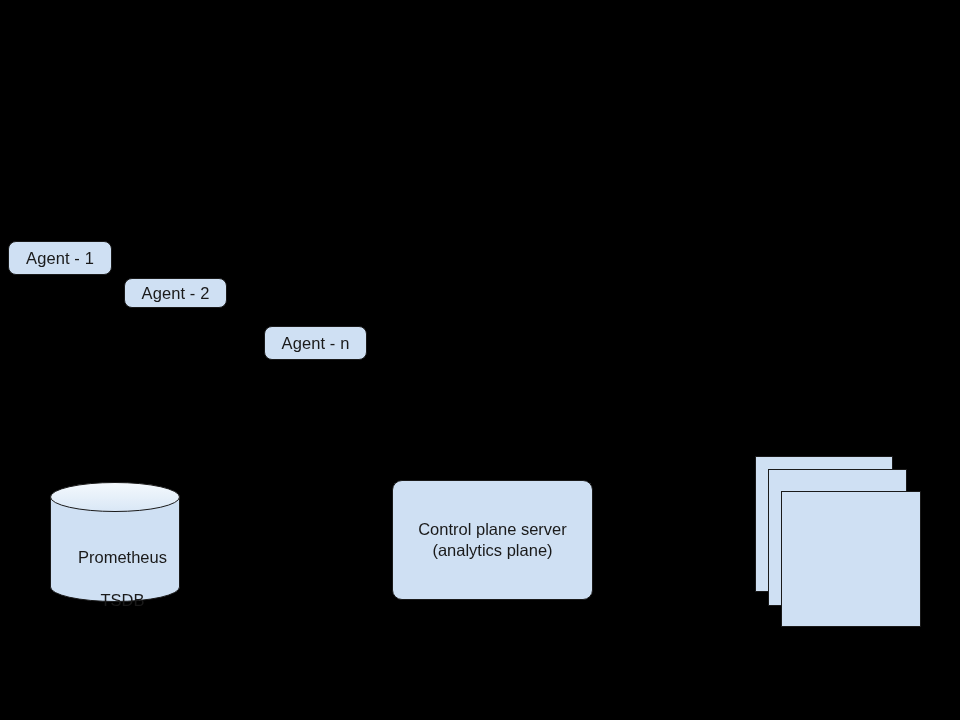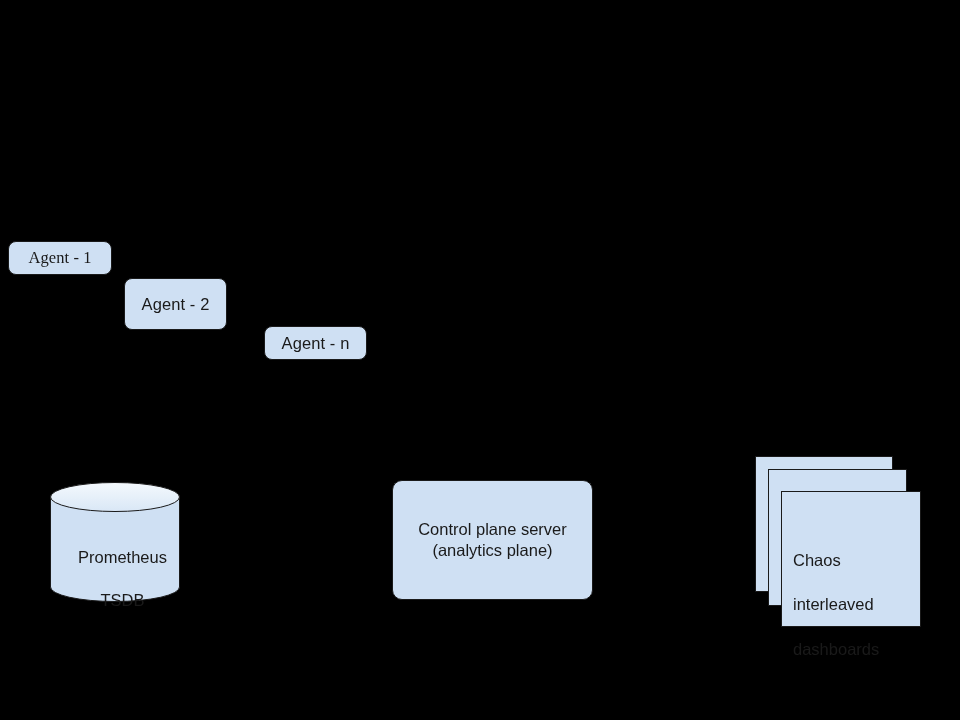--- a/index.html
+++ b/index.html
@@ -91,25 +91,25 @@
   .edge-arrow {
     position: absolute;
   }
   .edge-arrow svg { display: block; }
 </style>
 </head>
 <body>
 
 <div id="canvas" style="width: 960px; height: 720px;">
 
-  <div class="agent-node" id="agent-1" style="left: 8px; top: 241px; width: 104px; height: 34px; font-family: Liberation Serif, serif;">
+  <div class="agent-node" id="agent-1" style="left: 8px; top: 241px; width: 104px; height: 34px;">
     <span>Agent - 1</span>
   </div>
 
-  <div class="agent-node" id="agent-2" style="left: 124px; top: 278px; width: 103px; height: 52px;">
+  <div class="agent-node" id="agent-2" style="left: 124px; top: 278px; width: 103px; height: 30px;">
     <span>Agent - 2</span>
   </div>
 
   <div class="agent-node" id="agent-n" style="left: 264px; top: 326px; width: 103px; height: 34px;">
     <span>Agent - n</span>
   </div>
 
   <div class="cylinder-wrap" id="datastore-cylinder" style="left: 50px; top: 482px; width: 130px; height: 120px;">
     <svg viewBox="0 0 130 120" preserveAspectRatio="none">
       <defs>
@@ -139,19 +139,14 @@
   <div class="edge-arrow" id="arrow-to-dashboards" style="left: 750px; top: 531px;">
     <svg width="16" height="14" viewBox="0 0 16 14">
       <path d="M 0,0 L 16,7 L 0,14 Z" fill="#000000"></path>
     </svg>
   </div>
 
   <div class="stack-card" id="dash-card-back" style="left: 755px; top: 456px; width: 138px; height: 136px;"></div>
   <div class="stack-card" id="dash-card-mid" style="left: 768px; top: 469px; width: 139px; height: 137px;"></div>
   <div class="stack-card" id="dash-card-front" style="left: 781px; top: 491px; width: 140px; height: 136px;"></div>
 
-  <div class="stack-card-text" id="dash-text" style="left: 793px; top: 527px;">
-    <span>Chaos</span><br>
-    <span>interleaved</span><br>
-    <span>dashboards</span>
-  </div>
 
 </div>
 
 </body></html>

